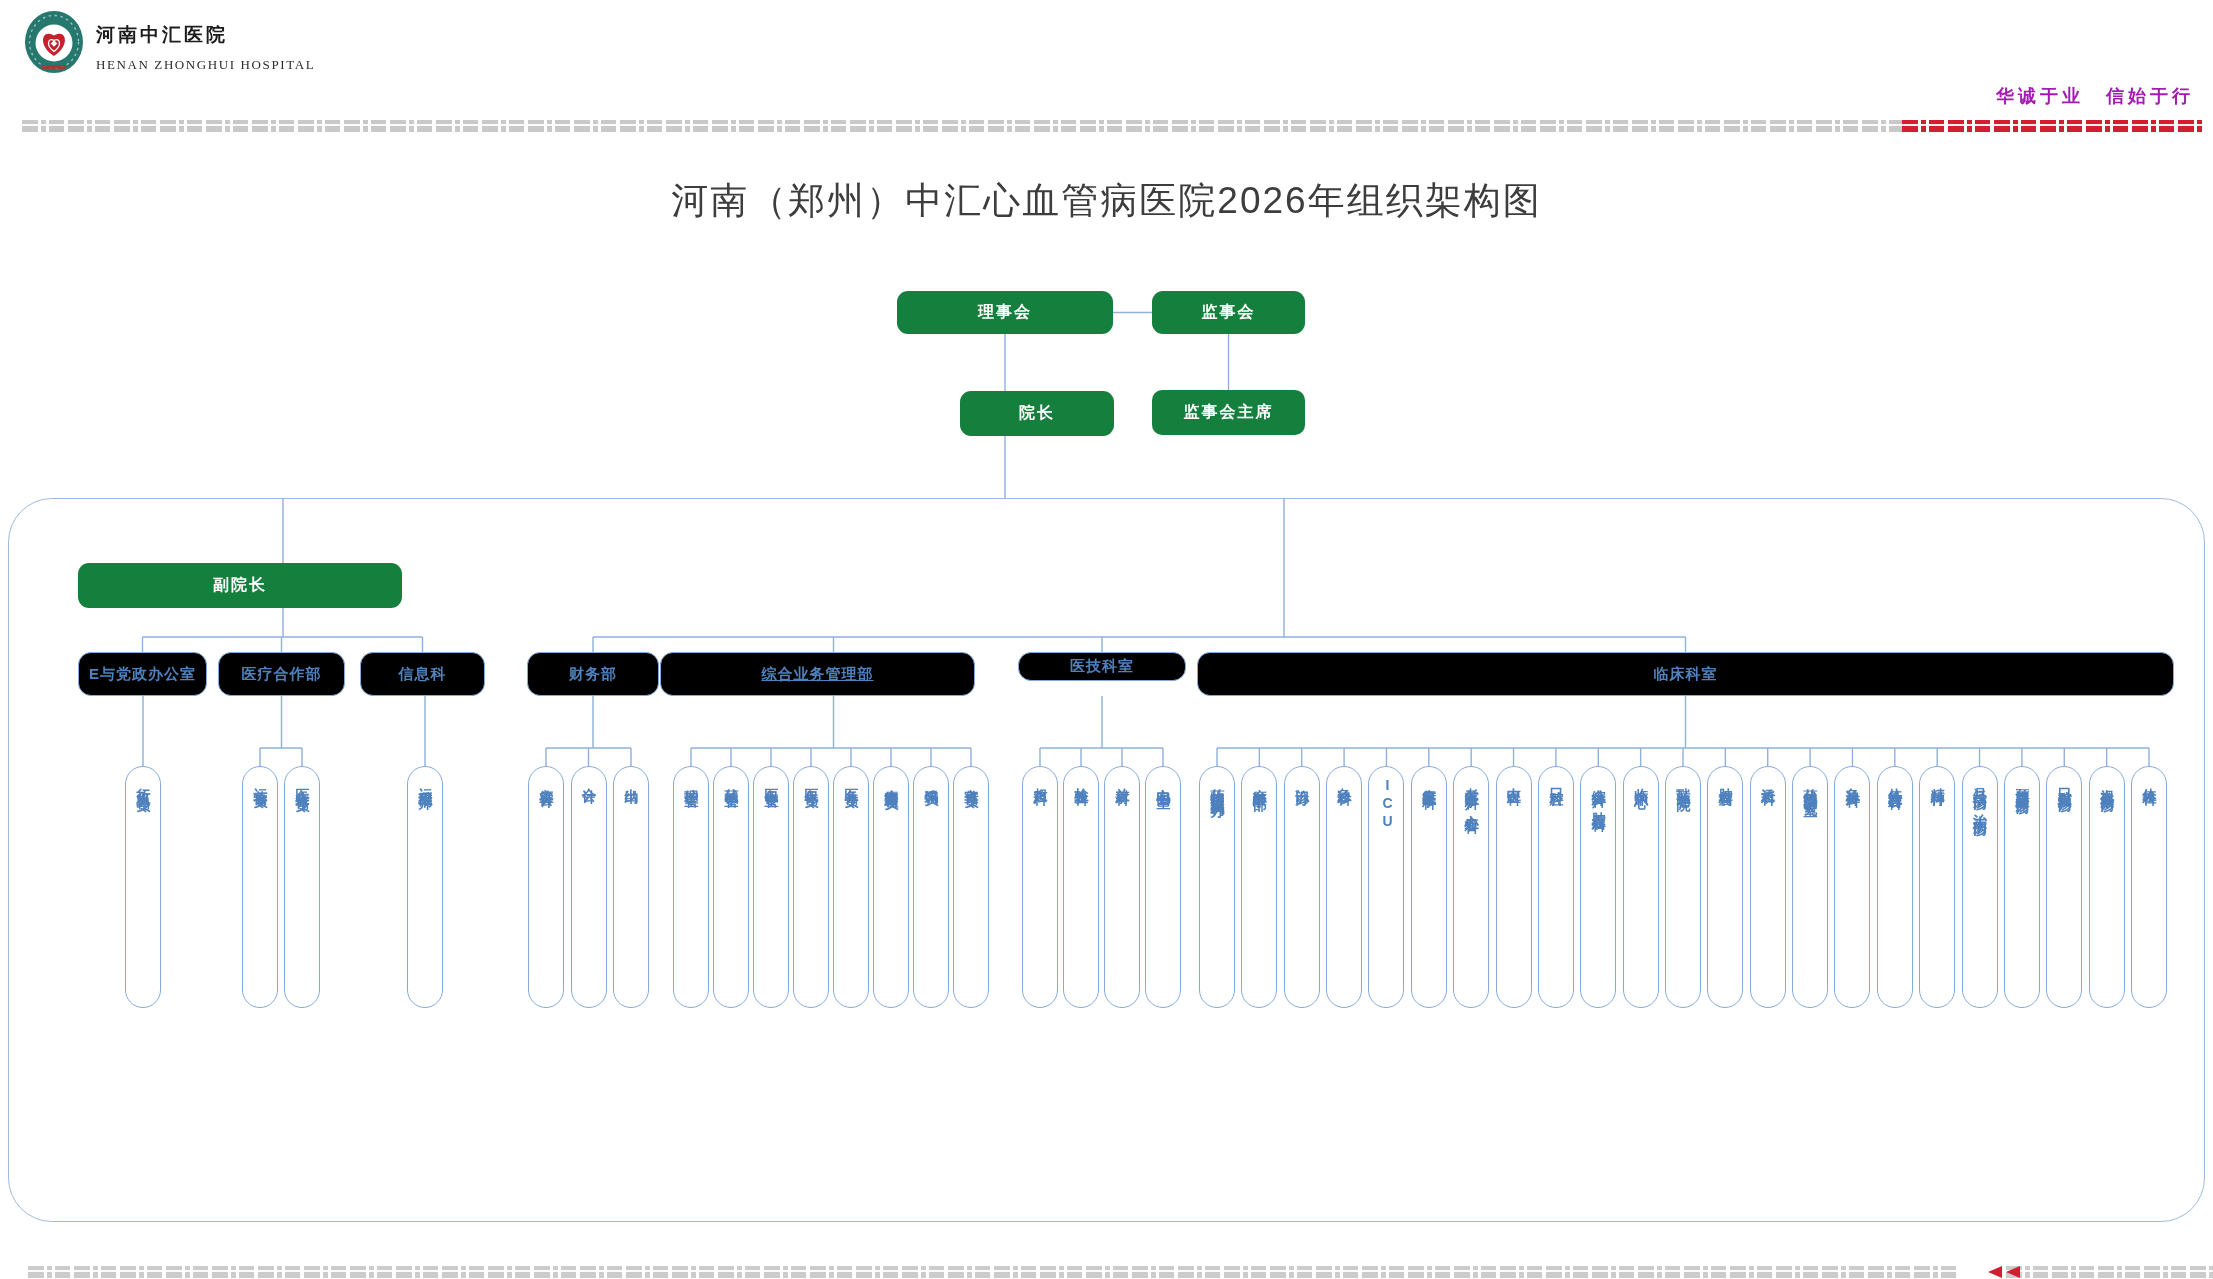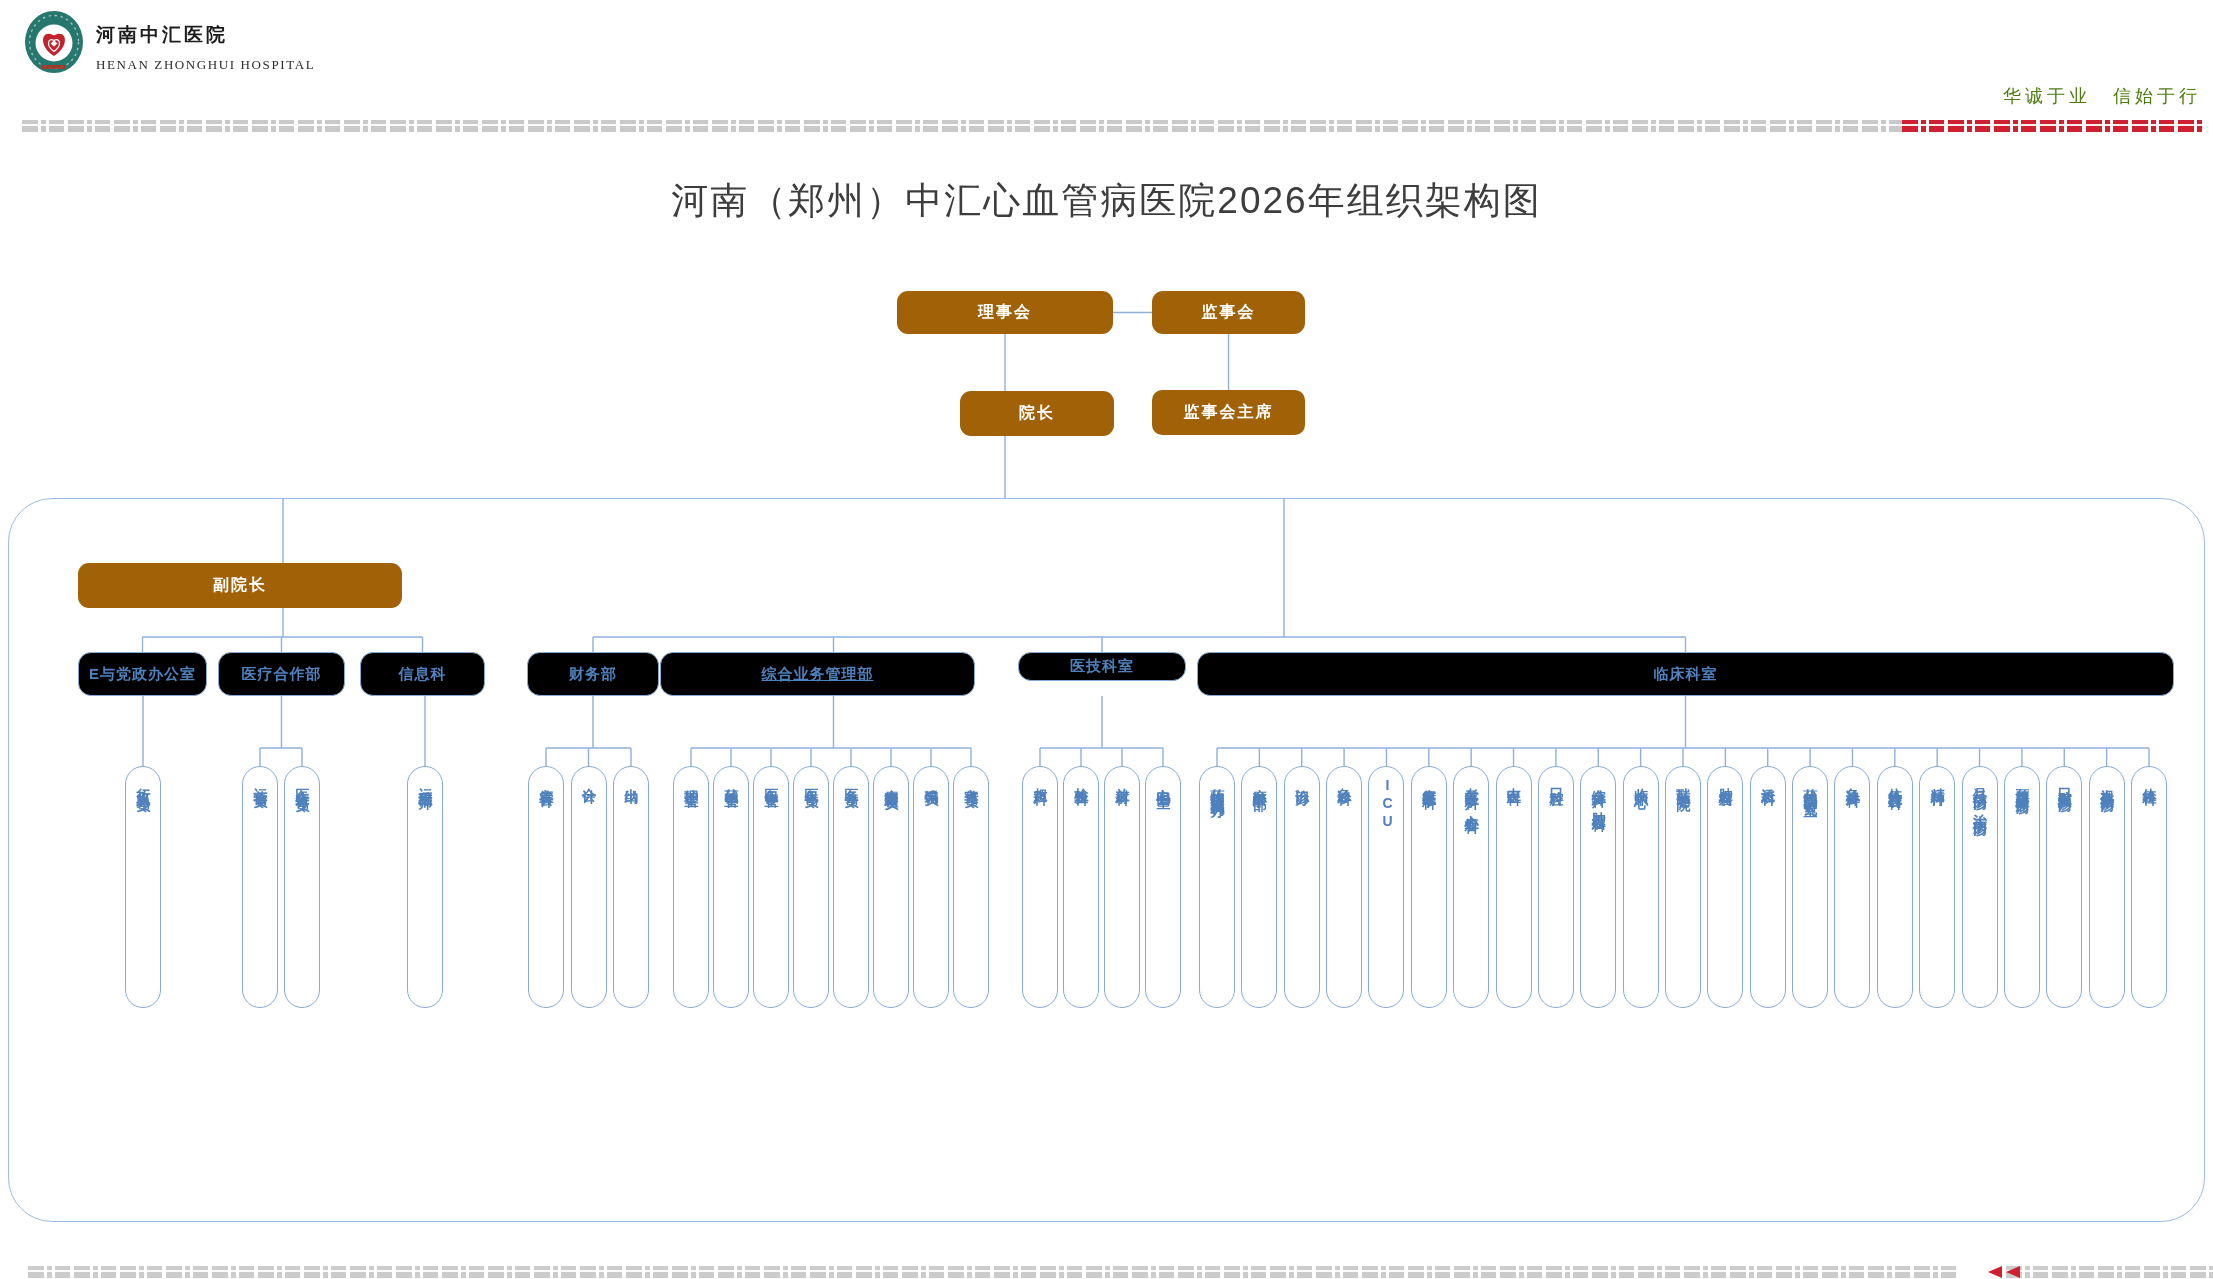--- a/index.html
+++ b/index.html
@@ -4,21 +4,21 @@
 <style>
   html,body{margin:0;padding:0;background:#fff;}
   .page{position:relative;width:2213px;height:1279px;background:#ffffff;overflow:hidden;
         font-family:"Liberation Sans",sans-serif;}
 
   
   .logo{position:absolute;left:24px;top:10px;width:60px;height:64px;}
   .name-cn{position:absolute;left:96px;top:22px;font-size:19px;font-weight:bold;color:#1d1d1d;letter-spacing:3px;}
   .name-en{position:absolute;left:96px;top:57px;font-size:13px;color:#2b2b2b;letter-spacing:1.6px;
            font-family:"Liberation Serif",serif;}
-  .slogan{position:absolute;right:12px;top:84px;font-size:18px;font-weight:400;color:#4d7c0f;letter-spacing:4px;}
+  .slogan{position:absolute;right:19px;top:84px;font-size:18px;font-weight:700;color:#a21caf;letter-spacing:4px;}
 
   .band{position:absolute;height:12px;top:120px;
         background-image:
           linear-gradient(180deg, transparent 0 4.5px, rgba(255,255,255,.92) 4.5px 6.5px, transparent 6.5px 12px),
           repeating-linear-gradient(90deg, var(--c) 0 16px, #fff 16px 19px, var(--c) 19px 24px, #fff 24px 27px, var(--c) 27px 42px, #fff 42px 46px);}
   .band.gray{--c:#c9c9c9;left:22px;width:1880px;}
   .band.red{--c:#ce2030;left:1902px;width:303px;}
   .band.bottom{--c:#cccccc;top:1266px;left:28px;width:2185px;}
   .band-gap{position:absolute;left:1956px;top:1264px;width:48px;height:16px;background:#fff;}
   .tri{position:absolute;top:1266px;width:0;height:0;border-top:6.5px solid transparent;
@@ -26,21 +26,21 @@
 
   .page-title{position:absolute;left:0;right:0;top:176px;text-align:center;
               font-size:37px;font-weight:normal;color:#3d3d3d;letter-spacing:2px;}
 
   
   .chart-container{position:absolute;left:8px;top:498px;width:2197px;height:724px;
                    border:1.6px solid #9cbbe0;border-radius:44px;box-sizing:border-box;background:#fff;}
   #connectors{position:absolute;left:0;top:0;width:2213px;height:1279px;}
   .node{position:absolute;box-sizing:border-box;display:flex;align-items:center;justify-content:center;
         font-weight:bold;z-index:2;}
-  .node.filled{background:#a16207;color:#ffffff;font-size:16px;border-radius:11px;letter-spacing:2px;}
+  .node.filled{background:#15803d;color:#ffffff;font-size:16px;border-radius:11px;letter-spacing:2px;}
   .node.outline{background:#000000;border:1.5px solid #85aad9;color:#4e81bd;font-size:15px;
                 border-radius:13px;letter-spacing:1px;}
   .pill{position:absolute;box-sizing:border-box;background:#ffffff;border:1.5px solid #85aad9;
         border-radius:18px;color:#4e81bd;font-size:14px;font-weight:600;z-index:2;
         writing-mode:vertical-rl;text-orientation:upright;letter-spacing:2px;
         line-height:33px;padding-top:10px;overflow:hidden;}
 </style>
 </head>
 <body>
 

